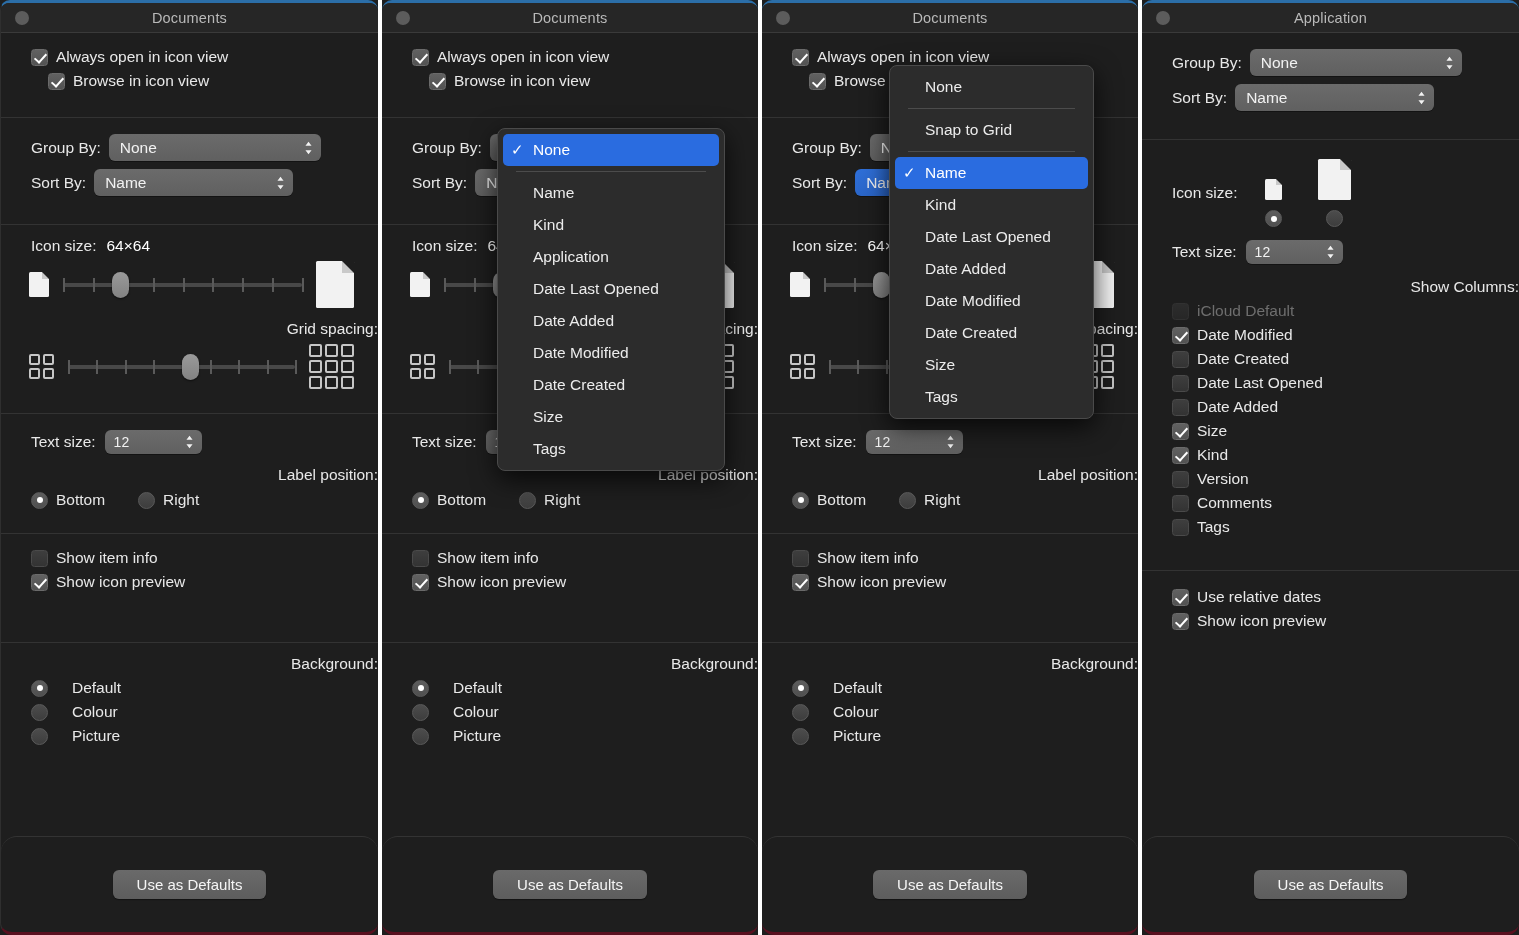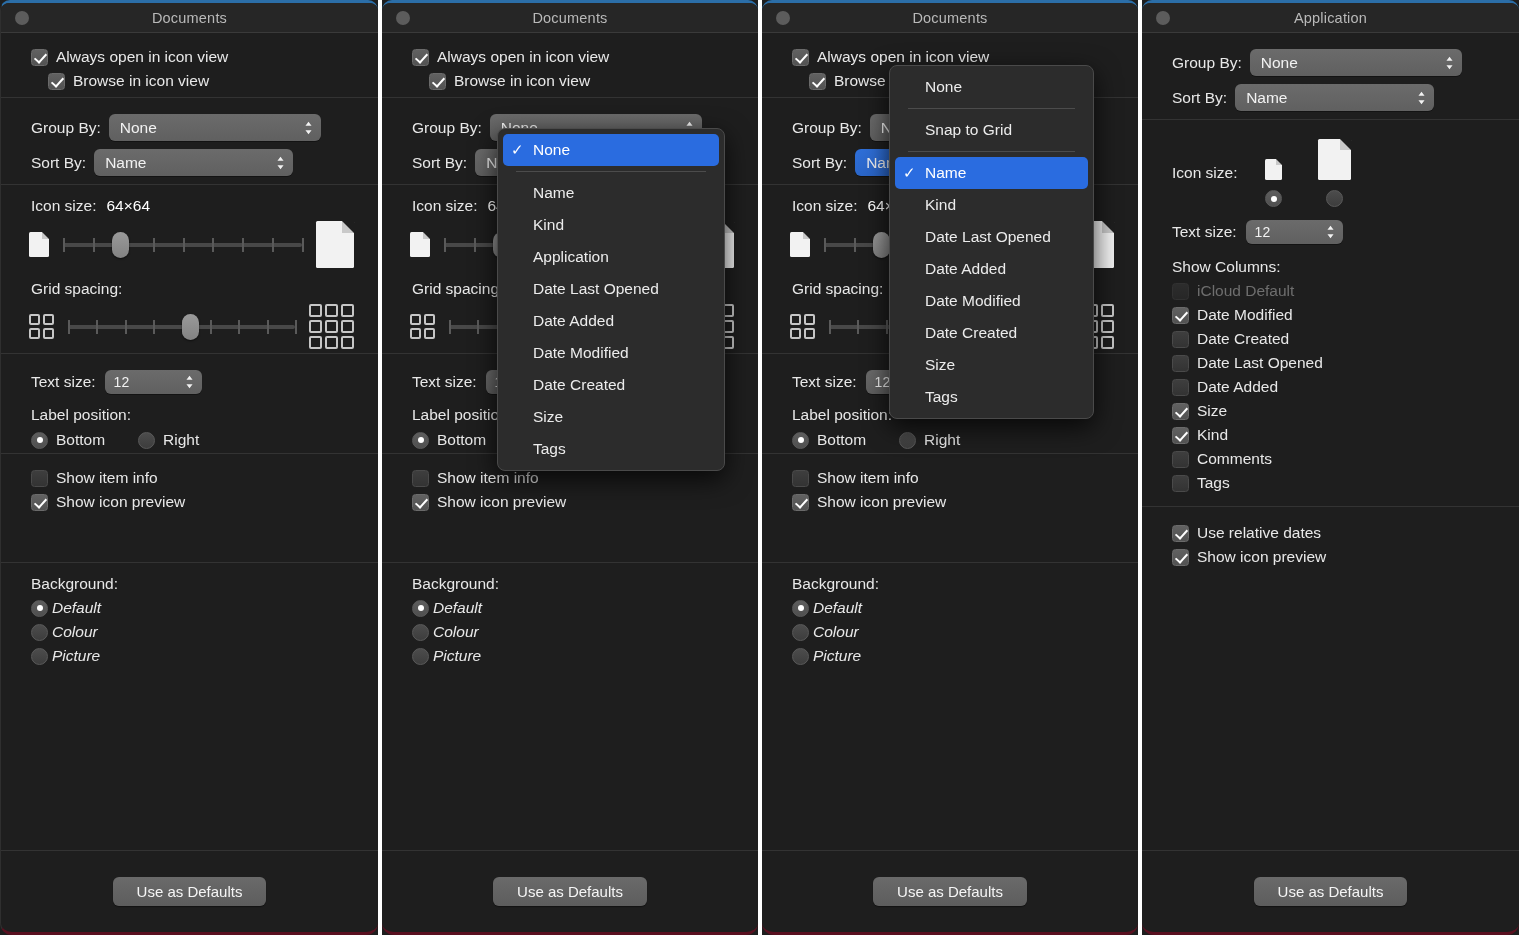--- a/index.html
+++ b/index.html
@@ -60,22 +60,23 @@
     background: #5c5c5c;
   }
   .title-text {
     font-size: 14.5px;
     color: #b9b9b9;
     letter-spacing: .2px;
   }
 
   
   .section {
-    padding: 12px 0 4px 0;
+    padding: 12px 0 24px 0;
     border-bottom: 1px solid #333333;
+    text-align: right;
   }
   .section.nobord { border-bottom: none; }
 
   
   .cb-row {
     display: flex; align-items: center;
     padding: 3px 0 3px 30px;
   }
   .cb-row.indent { padding-left: 47px; }
   .cbox {
@@ -191,21 +192,21 @@
     display: block;
     border: 2px solid #c6c6c6;
     border-radius: 2px;
   }
   .grid2 { grid-template-columns: repeat(2, 11px); }
   .grid2 i { width: 11px; height: 11px; }
   .grid3 { grid-template-columns: repeat(3, 13px); }
   .grid3 i { width: 13px; height: 13px; }
 
   
-  .radio-row { display: flex; align-items: center; padding: 3px 0 3px 30px; gap: 4px; font-style: italic; }
+  .radio-row { display: flex; align-items: center; padding: 3px 0 3px 30px; gap: 24px; }
   .radio {
     width: 17px; height: 17px; border-radius: 50%;
     background: linear-gradient(#4c4c4c, #3d3d3d);
     border: 1px solid #5a5a5a;
     flex: 0 0 auto;
     position: relative;
   }
   .radio.on {
     background: linear-gradient(#5e5e5e, #4f4f4f);
   }
@@ -216,23 +217,23 @@
     background: #ffffff; transform: translate(-50%,-50%);
   }
   .radio-label { font-size: 15.5px; color: #e8e8e8; }
   .radio-inline { display: flex; align-items: center; gap: 9px; padding-left: 30px; }
   .radio-inline .grp { display: flex; align-items: center; gap: 8px; margin-right: 24px; }
 
   
   .footer {
     position: absolute;
     left: 0; right: 0; bottom: 0;
-    height: 82px;
+    height: 96px;
     border-top: 1px solid #333333;
-    display: flex; align-items: center; justify-content: center;
+    display: flex; align-items: center; justify-content: center; border-radius: 16px;
   }
   .defaults-btn {
     background: linear-gradient(#6a6a6a, #5d5d5d);
     border-radius: 6px;
     color: #f5f5f5;
     font-size: 15px;
     padding: 6px 24px;
     box-shadow: 0 1px 1px rgba(0,0,0,.4);
     white-space: nowrap;
   }
@@ -905,20 +906,24 @@
       <div class="cb-row">
         <span class="cbox on"></span>
         <span class="cb-label">Size</span>
       </div>
       <div class="cb-row">
         <span class="cbox on"></span>
         <span class="cb-label">Kind</span>
       </div>
       <div class="cb-row">
         <span class="cbox off"></span>
+        <span class="cb-label">Version</span>
+      </div>
+      <div class="cb-row">
+        <span class="cbox off"></span>
         <span class="cb-label">Comments</span>
       </div>
       <div class="cb-row" style="padding-bottom:10px;">
         <span class="cbox off"></span>
         <span class="cb-label">Tags</span>
       </div>
     </div>
 
     <div class="section nobord" style="padding-top:14px;">
       <div class="cb-row">

